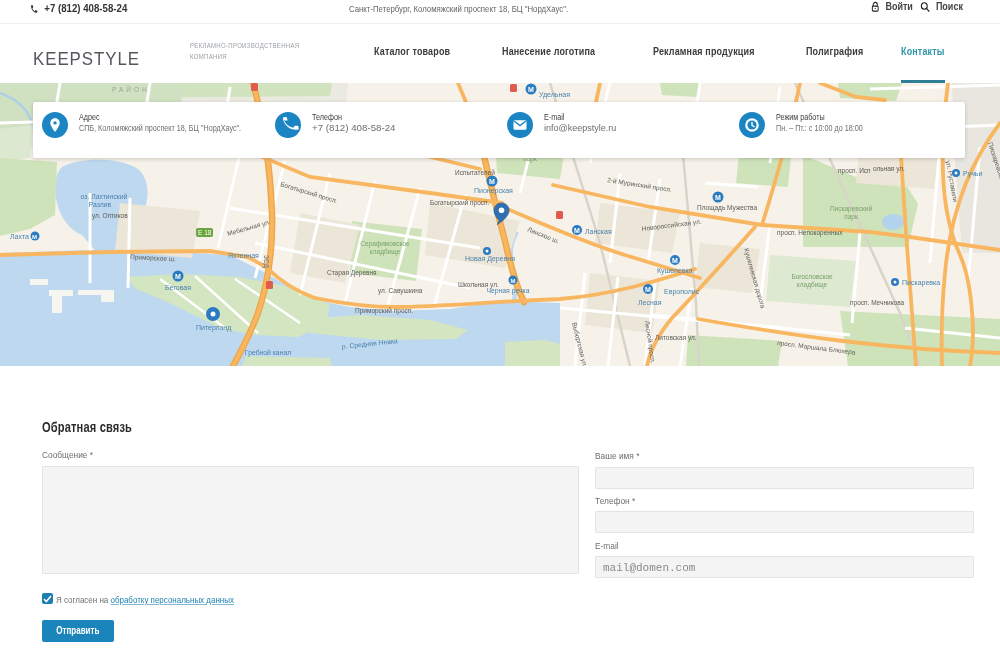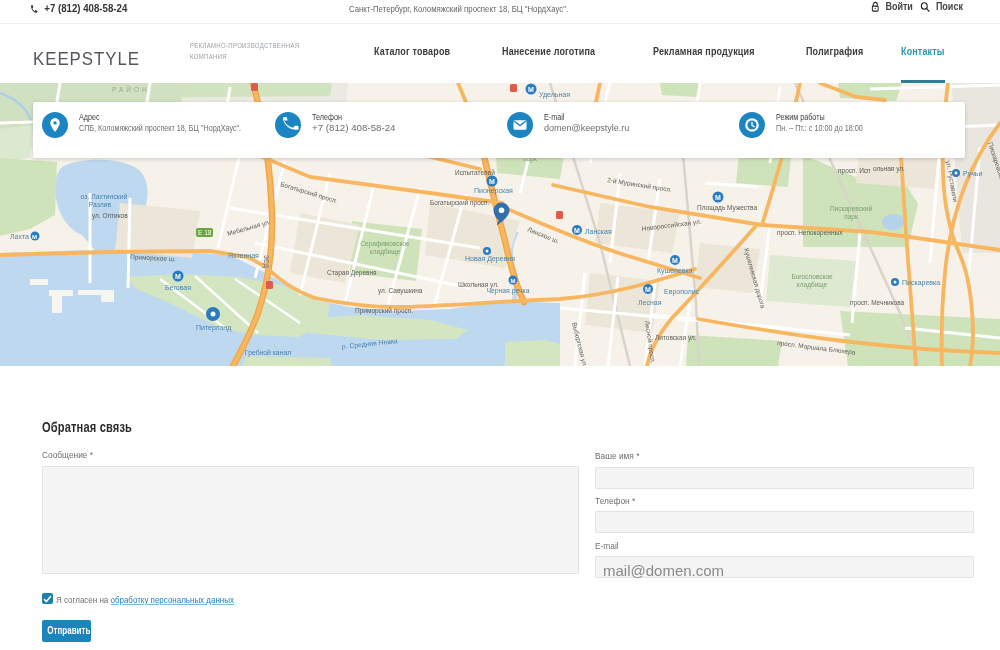--- a/index.html
+++ b/index.html
@@ -36,27 +36,27 @@
 .ci .circ{position:absolute;left:8px;top:10px;width:26px;height:26px;border-radius:50%;
   background:#1a85c2;}
 .ci .circ svg{position:absolute;left:0;top:0;}
 .ci .tt{position:absolute;left:45px;top:9.5px;font-size:9px;color:#3c3c3c;white-space:nowrap;transform:scaleX(.8);transform-origin:0 0;}
 .ci .st{position:absolute;left:45px;top:21px;font-size:9px;color:#6d6d6d;white-space:nowrap;transform:scaleX(.8);transform-origin:0 0;}
 
 .section{position:absolute;left:9px;top:366px;width:1000px;height:284px;background:#fff;}
 h1{position:absolute;left:33px;top:52px;font-size:15px;color:#2b2b2b;letter-spacing:.2px;transform:scaleX(.74);transform-origin:0 0;white-space:nowrap;}
 .lbl{position:absolute;font-size:9.5px;color:#6f6f6f;transform:scaleX(.88);transform-origin:0 0;white-space:nowrap;}
 .field{position:absolute;background:#f4f4f4;border:1px solid #e3e3e3;border-radius:1px;}
-.ph{position:absolute;font-size:15px;color:#8a8a8a;}
+.ph{position:absolute;font-size:11px;color:#8a8a8a;font-family:Liberation Mono, monospace;}
 .chk{position:absolute;left:33px;top:227px;width:11px;height:11px;background:#1d7fae;
   border-radius:2px;}
 .chk svg{position:absolute;left:1px;top:2px;}
 .agree{position:absolute;left:47px;top:228px;font-size:9.5px;color:#6f6f6f;transform:scaleX(.84);transform-origin:0 0;white-space:nowrap;}
 .agree b{color:#1d7fae;font-weight:normal;text-decoration:underline;text-decoration-color:rgba(29,127,174,.55);}
-.btn1{position:absolute;left:33px;top:254px;width:49px;height:22px;background:#1b84ba;
+.btn1{position:absolute;left:33px;top:254px;width:72px;height:22px;background:#1b84ba;
   color:#fff;font-size:10px;font-weight:bold;text-align:center;line-height:22px;border-radius:2px;}
 .btn2{position:absolute;left:96px;top:254px;width:75px;height:22px;background:#fff;
   border:1px solid #c2d3da;color:#4d7c8c;font-size:14px;font-weight:bold;text-align:center;
   line-height:20px;border-radius:2px;margin-top:44px;}
 .btn1 span,.btn2 span{display:inline-block;transform:scaleX(.8);transform-origin:50% 50%;}
 </style>
 </head>
 <body>
 
 <div class="topbar">
@@ -357,21 +357,21 @@
     <div class="st" style="transform:scaleX(1.08);">+7 (812) 408-58-24</div>
   </div>
   <div class="ci" style="left:466px;">
     <div class="circ">
         <svg width="26" height="26" viewBox="0 0 26 26">
           <rect x="6.5" y="8.3" width="13" height="9.4" rx="1.3" fill="#fff"></rect>
           <path d="M7 9l6 4.6L19 9" fill="none" stroke="#1a85c2" stroke-width="1.4"></path>
         </svg>
       </div>
     <div class="tt">E-mail</div>
-    <div class="st" style="transform:scaleX(1.0);">domen@keepstyle.ru</div>
+    <div class="st" style="transform:scaleX(1.0);">info@keepstyle.ru</div>
   </div>
   <div class="ci" style="left:698px;">
     <div class="circ">
         <svg width="26" height="26" viewBox="0 0 26 26">
           <circle cx="13" cy="13" r="6.8" fill="#fff"></circle>
           <circle cx="13" cy="13" r="4.6" fill="#1a85c2"></circle>
           <path d="M13 10.4v2.8l2 1.4" fill="none" stroke="#fff" stroke-width="1.4" stroke-linecap="round"></path>
         </svg>
       </div>
     <div class="tt">Режим работы</div>

